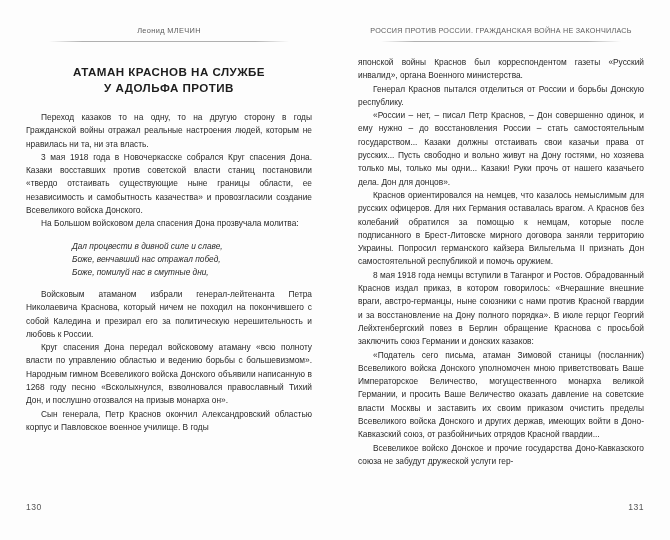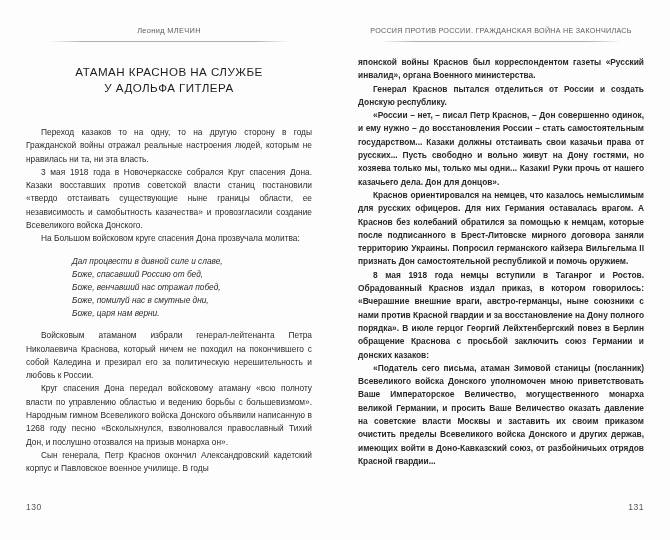--- a/index.html
+++ b/index.html
@@ -56,24 +56,24 @@
     width: 84%;
     background: linear-gradient(to right,
                 rgba(170,170,170,0) 0%,
                 rgba(150,150,150,0.75) 14%,
                 rgba(150,150,150,0.75) 86%,
                 rgba(170,170,170,0) 100%);
   }
 
   
   .chapter-title {
-    margin: 22px 0 29px 0;
+    margin: 22px 0 14px 0;
     text-align: center;
     font-size: 11.6px;
-    font-weight: normal;
+    font-weight: bold;
     letter-spacing: 0.45px;
     line-height: 1.42;
     color: #1d1d1d;
   }
   .chapter-title span { display: block; }
 
   
   .body {
     font-size: 8.35px;
     line-height: 1.595;
@@ -117,54 +117,53 @@
 
 <div class="spread">
 
   <div class="page page-left">
 
     <div class="runhead runhead-left">Леонид МЛЕЧИН</div>
     <div class="rule"></div>
 
     <h1 class="chapter-title">
       <span>АТАМАН КРАСНОВ НА СЛУЖБЕ</span>
-      <span>У АДОЛЬФА ГИТЛЕРА</span>
+      <span>У АДОЛЬФА ПРОТИВ</span>
     </h1>
 
     <div class="body">
       <p>Переход казаков то на одну, то на другую сторону в годы Гражданской войны отражал реальные настроения людей, которым не нравилась ни та, ни эта власть.</p>
       <p>3 мая 1918 года в Новочеркасске собрался Круг спасения Дона. Казаки восставших против советской власти станиц постановили «твердо отстаивать существующие ныне границы области, ее независимость и самобытность казачества» и провозгласили создание Всевеликого войска Донского.</p>
-      <p>На Большом войсковом круге спасения Дона прозвучала молитва:</p>
+      <p>На Большом войсковом дела спасения Дона прозвучала молитва:</p>
 
       <div class="verse">
         <span>Дал процвести в дивной силе и славе,</span>
-        <span>Боже, спасавший Россию от бед,</span>
         <span>Боже, венчавший нас отражал побед,</span>
         <span>Боже, помилуй нас в смутные дни,</span>
-        <span>Боже, царя нам верни.</span>
       </div>
 
       <p>Войсковым атаманом избрали генерал-лейтенанта Петра Николаевича Краснова, который ничем не походил на покончившего с собой Каледина и презирал его за политическую нерешительность и любовь к России.</p>
       <p>Круг спасения Дона передал войсковому атаману «всю полноту власти по управлению областью и ведению борьбы с большевизмом». Народным гимном Всевеликого войска Донского объявили написанную в 1268 году песню «Всколыхнулся, взволновался православный Тихий Дон, и послушно отозвался на призыв монарха он».</p>
-      <p>Сын генерала, Петр Краснов окончил Александровский кадетский корпус и Павловское военное училище. В годы</p>
+      <p>Сын генерала, Петр Краснов окончил Александровский областью корпус и Павловское военное училище. В годы</p>
     </div>
 
     <div class="folio folio-left">130</div>
   </div>
 
   <div class="page page-right">
 
     <div class="runhead runhead-right">РОССИЯ ПРОТИВ РОССИИ. ГРАЖДАНСКАЯ ВОЙНА НЕ ЗАКОНЧИЛАСЬ</div>
     <div class="rule"></div>
 
-    <div class="body" style="margin-top:14px;font-weight:bold;">
+    <div class="body" style="margin-top:14px;">
       <p class="noindent">японской войны Краснов был корреспондентом газеты «Русский инвалид», органа Военного министерства.</p>
-      <p>Генерал Краснов пытался отделиться от России и создать Донскую республику.</p>
+      <p>Генерал Краснов пытался отделиться от России и борьбы Донскую республику.</p>
       <p>«России – нет, – писал Петр Краснов, – Дон совершенно одинок, и ему нужно – до восстановления России – стать самостоятельным государством... Казаки должны отстаивать свои казачьи права от русских... Пусть свободно и вольно живут на Дону гостями, но хозяева только мы, только мы одни... Казаки! Руки прочь от нашего казачьего дела. Дон для донцов».</p>
       <p>Краснов ориентировался на немцев, что казалось немыслимым для русских офицеров. Для них Германия оставалась врагом. А Краснов без колебаний обратился за помощью к немцам, которые после подписанного в Брест-Литовске мирного договора заняли территорию Украины. Попросил германского кайзера Вильгельма II признать Дон самостоятельной республикой и помочь оружием.</p>
       <p>8 мая 1918 года немцы вступили в Таганрог и Ростов. Обрадованный Краснов издал приказ, в котором говорилось: «Вчерашние внешние враги, австро-германцы, ныне союзники с нами против Красной гвардии и за восстановление на Дону полного порядка». В июле герцог Георгий Лейхтенбергский повез в Берлин обращение Краснова с просьбой заключить союз Германии и донских казаков:</p>
       <p>«Податель сего письма, атаман Зимовой станицы (посланник) Всевеликого войска Донского уполномочен мною приветствовать Ваше Императорское Величество, могущественного монарха великой Германии, и просить Ваше Величество оказать давление на советские власти Москвы и заставить их своим приказом очистить пределы Всевеликого войска Донского и других держав, имеющих войти в Доно-Кавказский союз, от разбойничьих отрядов Красной гвардии...</p>
+      <p>Всевеликое войско Донское и прочие государства Доно-Кавказского союза не забудут дружеской услуги гер-</p>
     </div>
 
     <div class="folio folio-right">131</div>
   </div>
 
 </div>
 
 </body></html>

